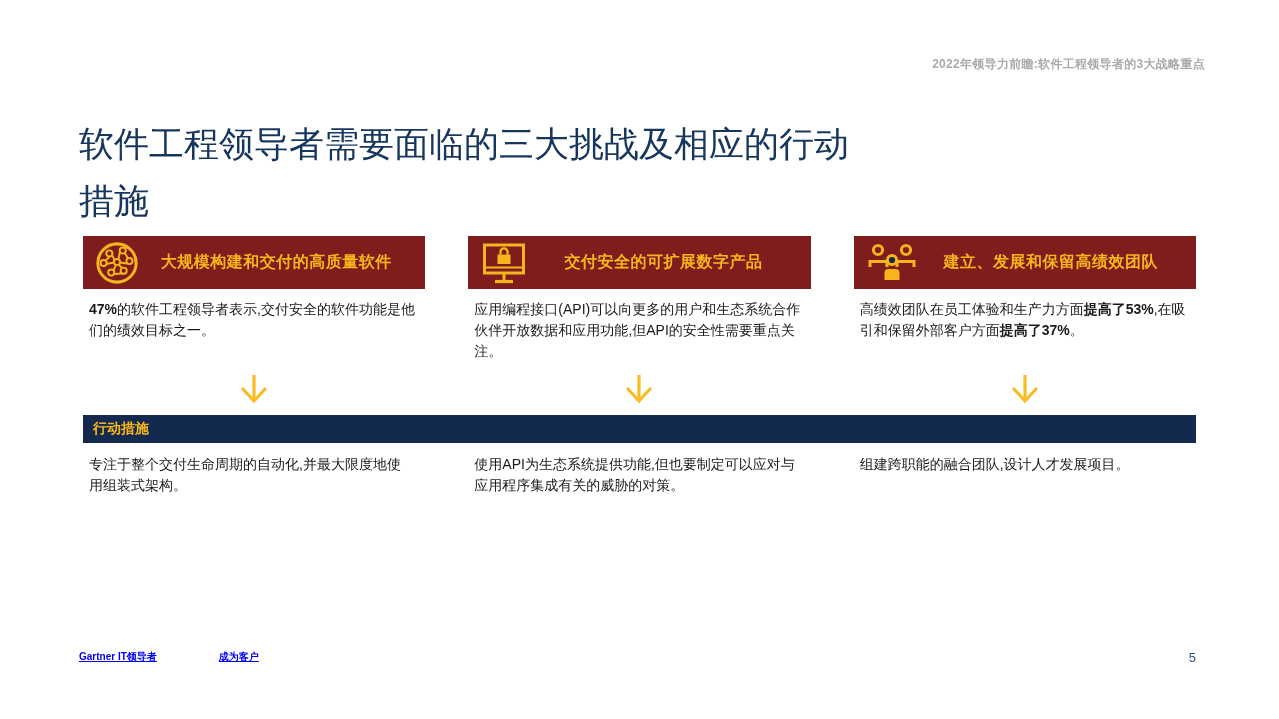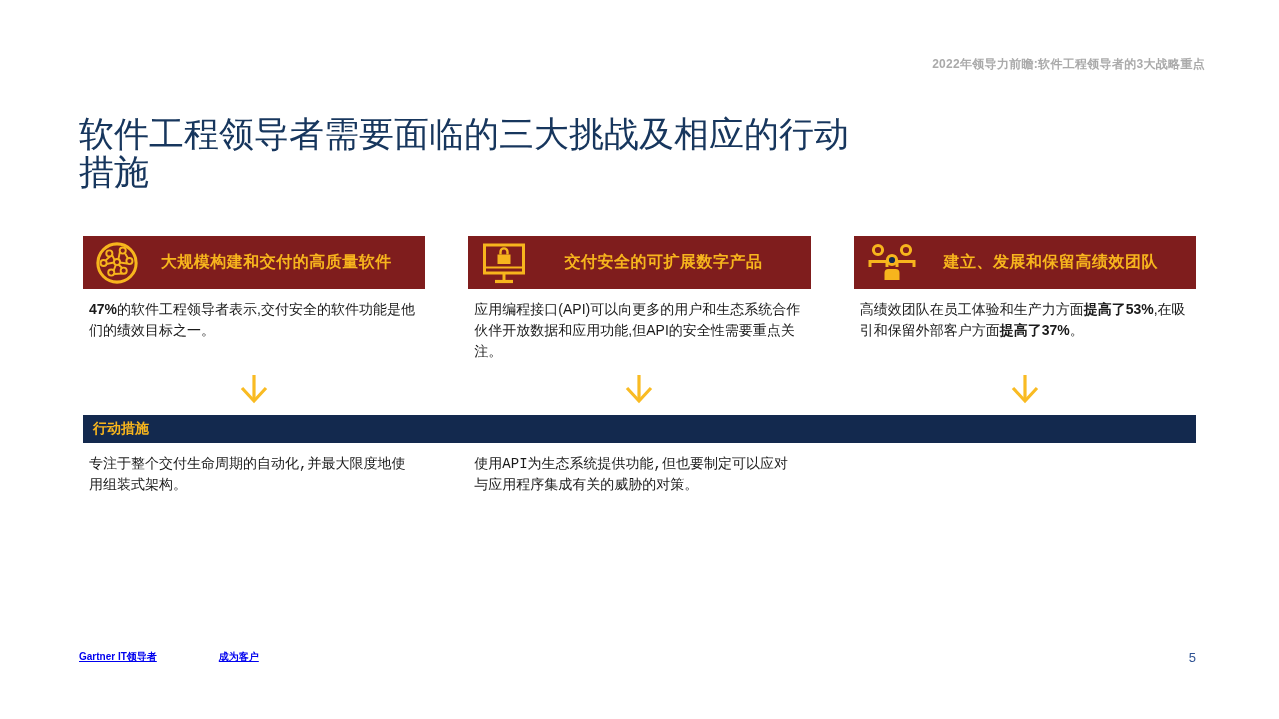--- a/index.html
+++ b/index.html
@@ -25,21 +25,21 @@
     font-weight: bold;
   }
 
   .page-title {
     position: absolute;
     top: 116px;
     left: 79px;
     width: 780px;
     font-family: "Liberation Serif", "DejaVu Serif", serif;
     font-size: 35px;
-    line-height: 38px;
+    line-height: 57px;
     color: #17365d;
     font-weight: 400;
   }
 
   .cols {
     position: absolute;
     left: 83px;
     width: 1113px;
     display: grid;
     grid-template-columns: repeat(3, 1fr);
@@ -106,21 +106,20 @@
     font-weight: bold;
     color: #f7b51d;
   }
 
   .action-text {
     padding-left: 6px;
     padding-right: 14px;
     font-size: 14px;
     line-height: 1.5;
     color: #1a1a1a;
-    font-family: Liberation Mono, monospace;
   }
 
   .source-note {
     position: absolute;
     left: 79px;
     top: 613px;
     font-size: 11.5px;
     color: #666666;
   }
 
@@ -238,20 +237,21 @@
     </div>
   </div>
 
   <div class="action-bar">
     <span class="action-bar-label">行动措施</span>
   </div>
 
   <div class="cols actions-row">
     <p class="action-text">专注于整个交付生命周期的自动化,并最大限度地使用组装式架构。</p>
     <p class="action-text">使用API为生态系统提供功能,但也要制定可以应对与应用程序集成有关的威胁的对策。</p>
+    <p class="action-text">组建跨职能的融合团队,设计人才发展项目。</p>
   </div>
 
 
   <div class="footer">
     <a href="#">Gartner IT领导者</a>
     <a href="#">成为客户</a>
   </div>
 
   <div class="page-number">5</div>
 

